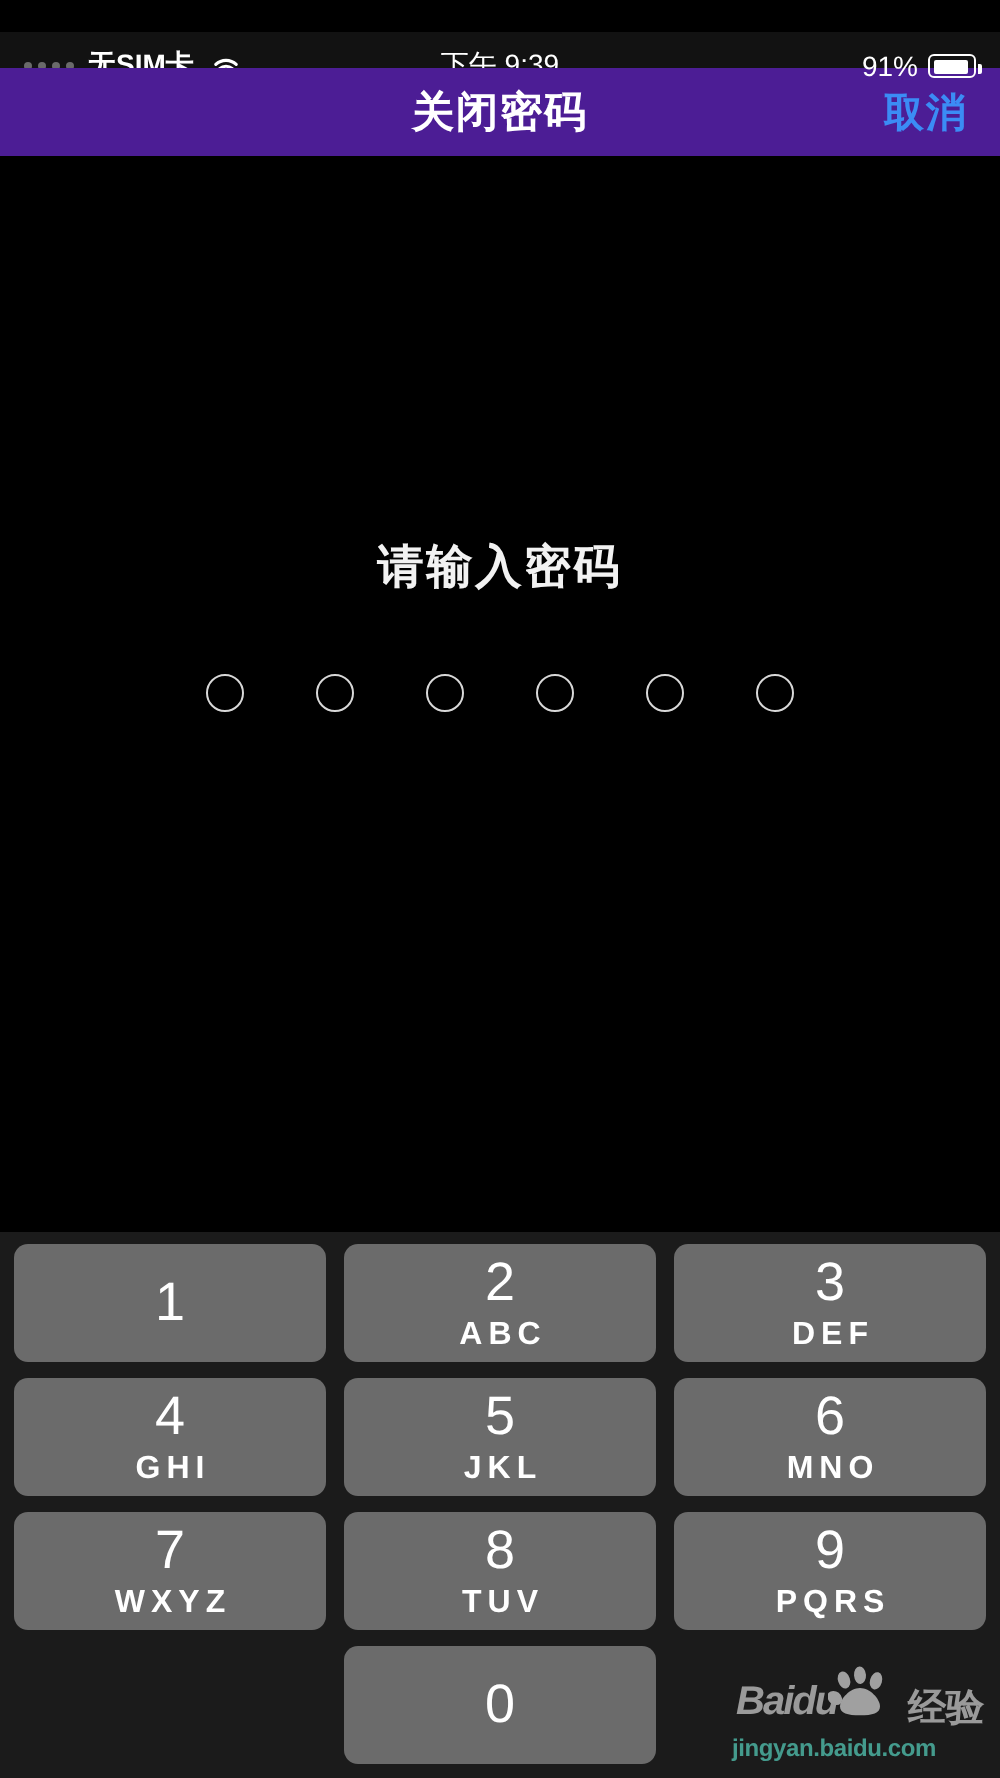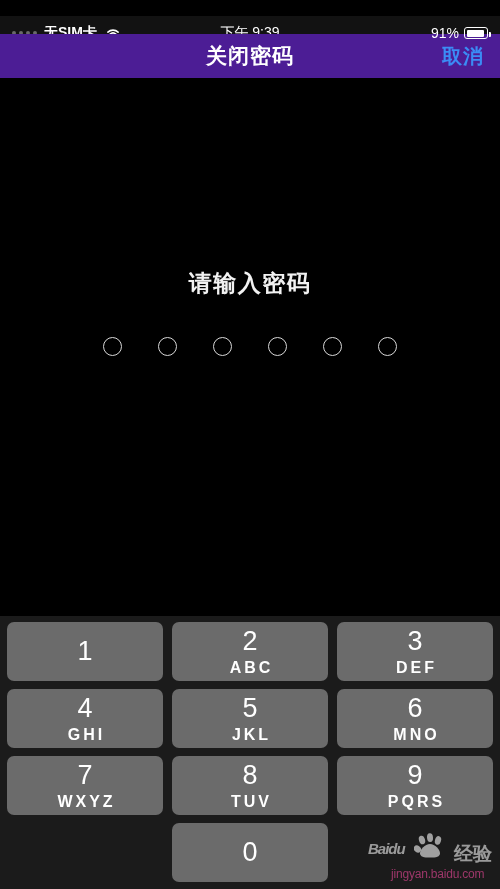--- a/index.html
+++ b/index.html
@@ -134,36 +134,35 @@
   
   #watermark {
     position:absolute; right:8px; bottom:6px;
     width:126px; height:48px;
     opacity:.62;
     pointer-events:none;
   }
   .wm-top { position:relative; height:30px; }
   .wm-baidu {
     position:absolute; left:2px; top:5px;
-    color:#e8e8e8; font-size:15px; font-weight:bold;
+    color:#e8e8e8; font-size:20px; font-weight:bold;
     font-style:italic; letter-spacing:-1px;
   }
   .wm-jingyan {
     position:absolute; right:0; top:6px;
     color:#e8e8e8; font-size:19px; font-weight:bold;text-align:center;
   }
   .wm-paw {
     position:absolute; left:48px; top:-2px;
     width:32px; height:26px;
   }
   .wm-url {
     position:absolute; left:0; bottom:2px;
-    color:#ec4899; font-size:12px; font-weight:normal;
+    color:#5eead4; font-size:12px; font-weight:bold;
     letter-spacing:-.2px;
-    margin-left:25px;
   }
 </style>
 </head>
 <body>
 
 <div id="screen">
 
   <div id="status-bar">
     <div class="sb-left">
       <span class="sig-dots">

